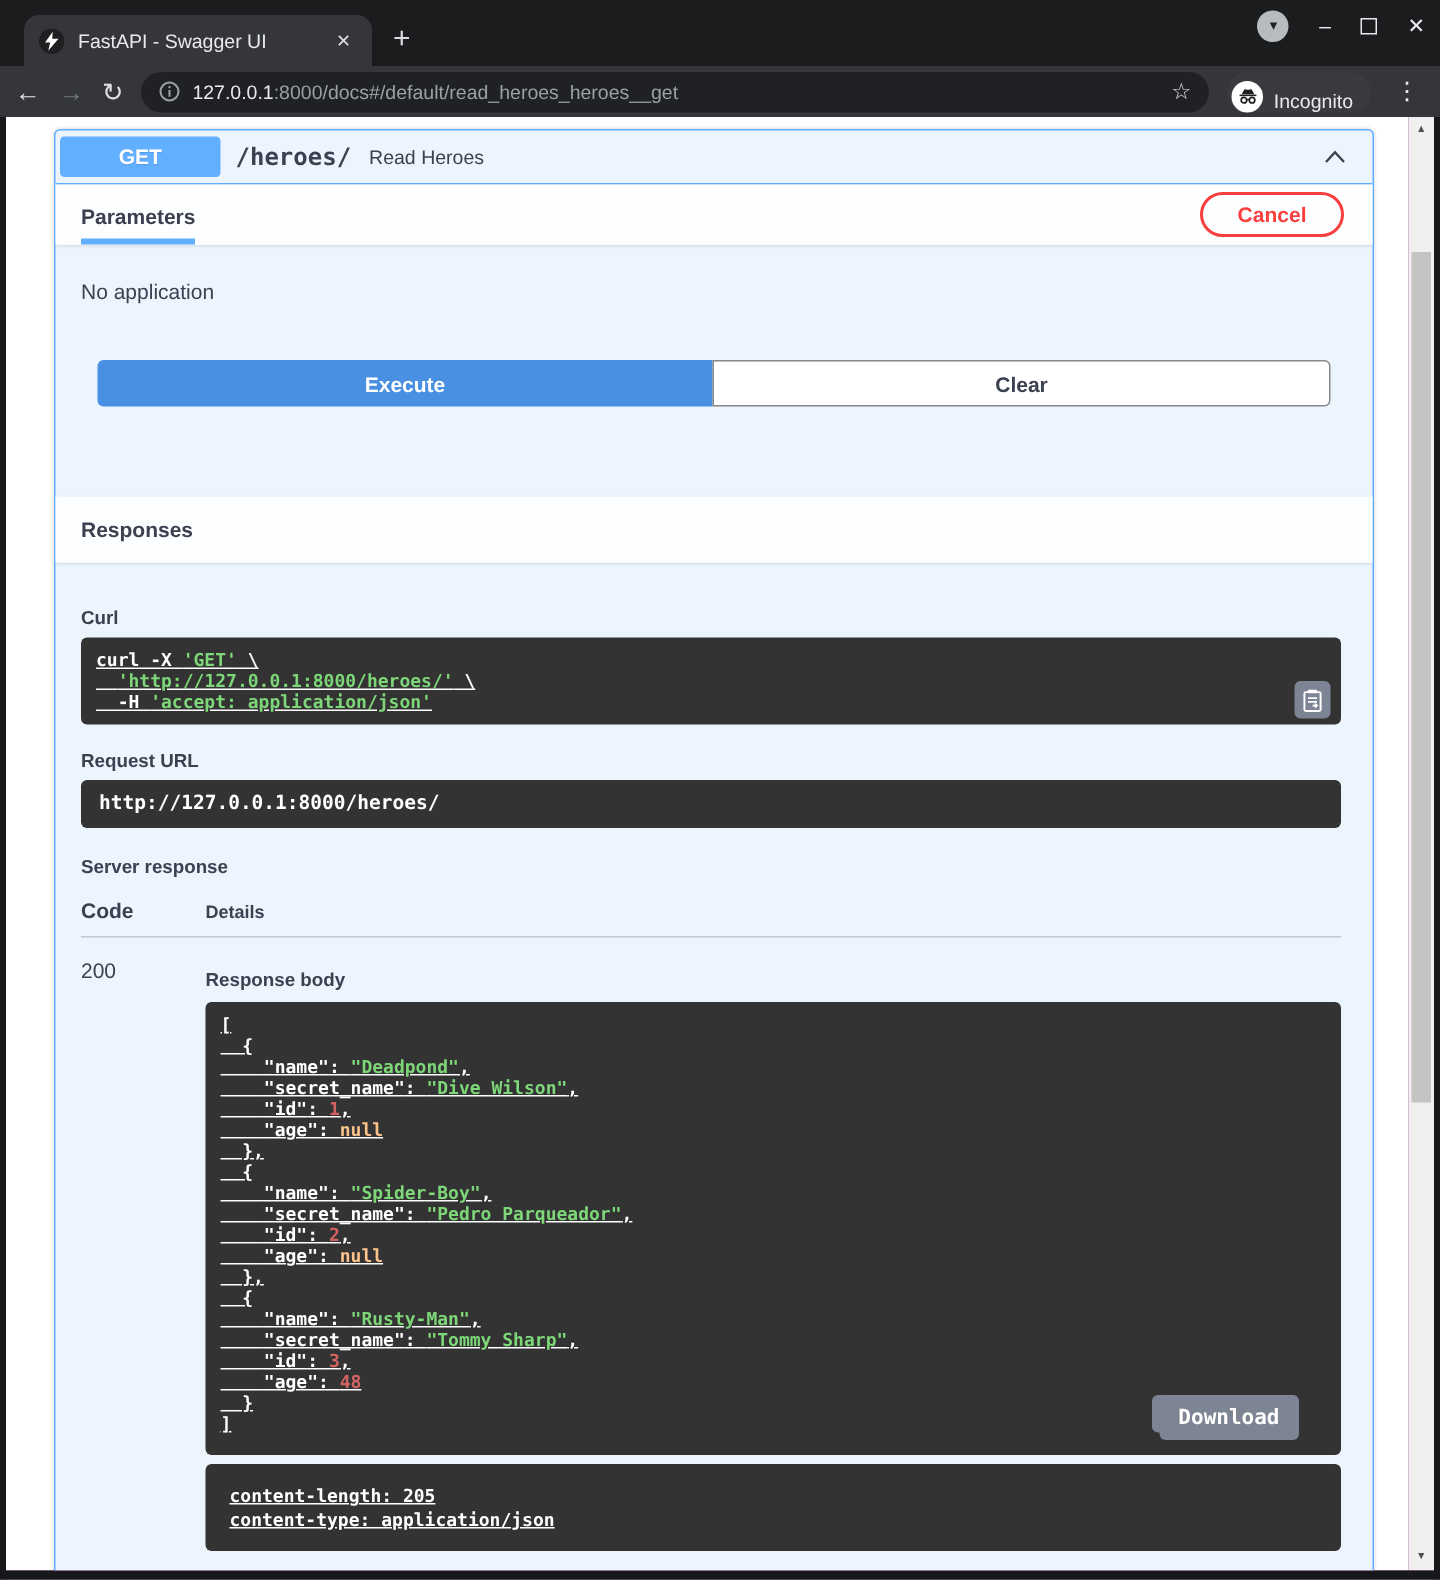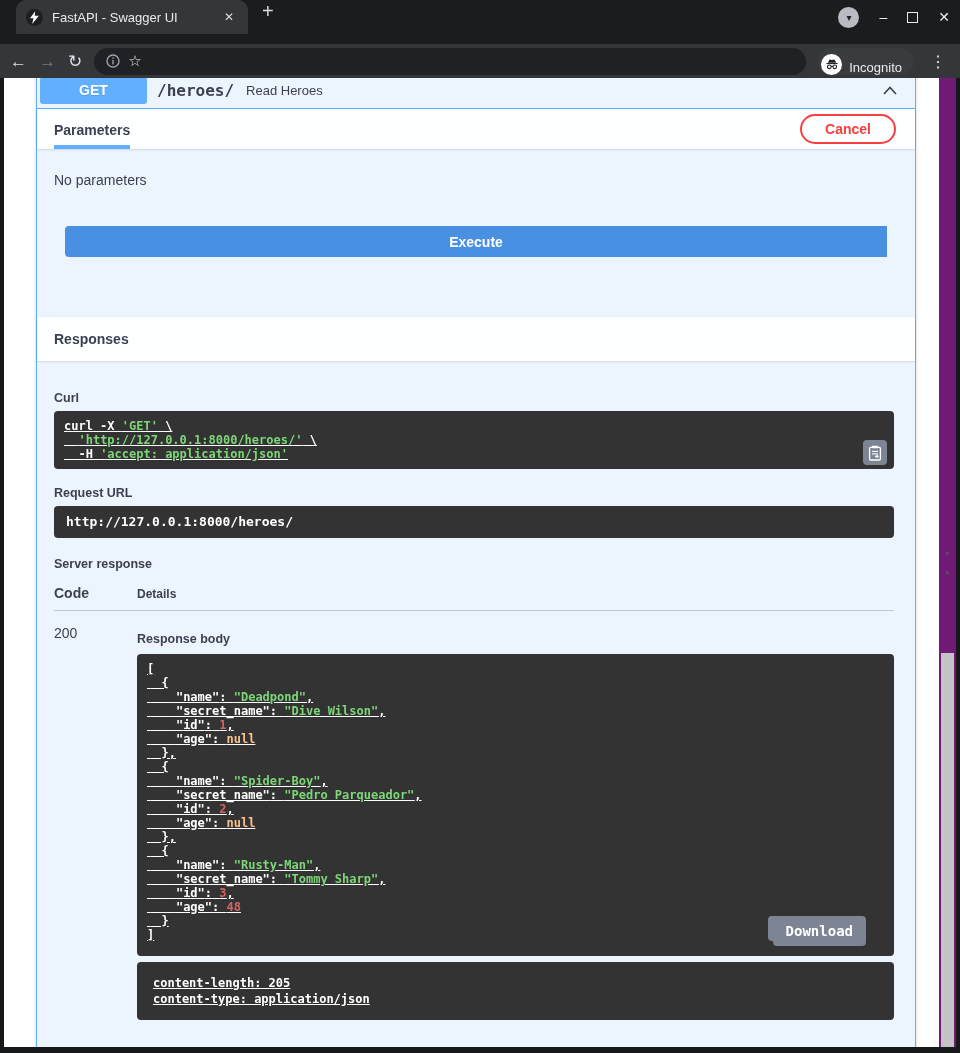--- a/index.html
+++ b/index.html
@@ -1,21 +1,21 @@
 <!DOCTYPE html>
 <html style="--method-get: #61affe; --execute-blue: #4990e2; --cancel-red: #f93e3e; --code-bg: #333333; --code-string: #7dd778; --code-number: #d36363; --code-literal: #fcc28c;"><head>
 <meta charset="utf-8">
 <style>
   * { margin:0; padding:0; box-sizing:border-box; }
   html,body { width:960px; height:1053px; background:#17181a; font-family:"Liberation Sans", sans-serif; }
 
   .window { width:960px; height:1053px; display:flex; flex-direction:column; background:#17181a; }
 
   
-  .tabstrip { height:44px; background:#1b1c1e; display:flex; padding-left:16px; position:relative; }
+  .tabstrip { height:44px; background:#1b1c1e; display:flex; align-items:flex-end; padding-left:16px; position:relative; }
   .tab { width:232px; height:34px; background:#35363a; border-radius:10px 10px 0 0; display:flex; align-items:center; padding:0 10px; gap:9px; }
   .favicon { width:17px; height:17px; flex:none; }
   .tab-title { color:#e8eaed; font-size:13px; flex:1; white-space:nowrap; overflow:hidden; }
   .tab-close { color:#dadce0; font-size:12px; cursor:pointer; padding:2px 4px; }
   .new-tab { color:#dadce0; font-size:20px; font-weight:400; margin:0 0 6px 14px; cursor:pointer; }
   .strip-right { position:absolute; right:10px; top:0; height:34px; display:flex; align-items:center; gap:20px; }
   .circle-btn { width:21px; height:21px; border-radius:50%; background:#b8bcc1; color:#202124; font-size:10px; display:flex; align-items:center; justify-content:center; cursor:pointer; }
   .win-glyph { color:#e8eaed; font-size:14px; cursor:pointer; line-height:1; }
   .win-max { width:11px; height:11px; border:1.5px solid #e8eaed; display:inline-block; cursor:pointer; }
 
@@ -26,21 +26,21 @@
   .url-text { font-size:13px; white-space:nowrap; overflow:hidden; flex:1; }
   .url-host { color:#e8eaed; }
   .url-path { color:#9aa0a6; }
   .star { font-size:15px; color:#dfe1e5; cursor:pointer; }
   .incog-pill { height:27px; background:#3a3b3f; border-radius:14px; display:flex; align-items:flex-end; gap:7px; padding:0 12px 0 3px; }
   .incog-circle { width:21px; height:21px; border-radius:50%; background:#fff; display:flex; align-items:center; justify-content:center; }
   .incog-label { color:#e8eaed; font-size:13px; }
   .menu-dots { color:#e8eaed; font-size:16px; letter-spacing:0; cursor:pointer; padding:0 4px; }
 
   
-  .content { flex:1; display:flex; border-left:4px solid #17181a; border-right:4px solid #17181a; border-bottom:6px solid #17181a; background:#701a75; overflow:hidden;align-items:center; }
+  .content { flex:1; display:flex; border-left:4px solid #17181a; border-right:4px solid #17181a; border-bottom:6px solid #17181a; background:#701a75; overflow:hidden; }
   .page { flex:1; overflow:hidden; background:#fff; color:#3b4151; }
   .vscroll { width:17px; background:#f0f0f0; position:relative; flex:none; }
   .scroll-arrow { position:absolute; left:0; width:17px; height:14px; font-size:7px; color:#505050; text-align:center; line-height:14px; cursor:pointer; }
   .scroll-arrow.up { top:2px; } .scroll-arrow.down { bottom:2px; }
   .scroll-thumb { position:absolute; left:2px; width:13px; top:90px; height:567px; background:#c4c4c4; cursor:pointer; }
 
   
   .opblock { margin:8px 23px 0 32px; border:1px solid var(--method-get,#61affe); border-radius:4px; background:#ecf4fd; box-shadow:0 0 3px rgba(0,0,0,.19); }
   .op-header { display:flex; align-items:center; padding:4px 10px 4px 3px; border-bottom:1px solid var(--method-get,#61affe); cursor:pointer; }
   .method-badge { min-width:107px; height:27px; border-radius:3px; background:var(--method-get,#61affe); color:#fff; font-weight:bold; font-size:14px; text-align:center; line-height:27px; text-shadow:0 1px 0 rgba(0,0,0,.1); }
@@ -115,20 +115,21 @@
   <div class="toolbar">
     <span class="nav-ic">←</span>
     <span class="nav-ic disabled">→</span>
     <span class="nav-ic">↻</span>
     <div class="omnibox">
       <svg width="14" height="14" viewBox="0 0 14 14">
         <circle cx="7" cy="7" r="6" fill="none" stroke="#9aa0a6" stroke-width="1.4"></circle>
         <rect x="6.3" y="3.4" width="1.4" height="1.4" fill="#9aa0a6"></rect>
         <rect x="6.3" y="6" width="1.4" height="4.5" fill="#9aa0a6"></rect>
       </svg>
+      <span class="url-text"><span class="url-host">127.0.0.1</span><span class="url-path">:8000/docs#/default/read_heroes_heroes__get</span></span>
       <span class="star">☆</span>
     </div>
     <div class="incog-pill">
       <span class="incog-circle">
         <svg width="14" height="14" viewBox="0 0 16 16">
           <path d="M3.2 6.6 h9.6 l-1.7-3.2 c-.25-.5-.85-.75-1.35-.55 l-1.2.45 c-.35.13-.75.13-1.1 0 l-1.2-.45 c-.5-.2-1.1.05-1.35.55 Z" fill="#202124"></path>
           <rect x="1.6" y="6.9" width="12.8" height="1.2" fill="#202124"></rect>
           <circle cx="4.9" cy="11.2" r="2.1" fill="none" stroke="#202124" stroke-width="1.3"></circle>
           <circle cx="11.1" cy="11.2" r="2.1" fill="none" stroke="#202124" stroke-width="1.3"></circle>
           <path d="M6.9 11 q1.1-.8 2.2 0" fill="none" stroke="#202124" stroke-width="1.1"></path>
@@ -153,24 +154,25 @@
                 <polyline points="4,13 10,6.5 16,13" fill="none" stroke="#3b4151" stroke-width="1.6"></polyline>
               </svg>
           </span>
         </div>
 
         <div class="section-header">
           <span class="tab-item">Parameters</span>
           <button class="cancel-btn">Cancel</button>
         </div>
 
-        <div class="no-params">No parameters</div>
+        <div class="no-params">No application</div>
 
         <div class="execute-wrapper">
           <button class="execute-btn">Execute</button>
+          <button class="clear-btn">Clear</button>
         </div>
         <div class="gap-strip"></div>
 
         <div class="section-header">
           <span class="sec-title">Responses</span>
         </div>
 
         <div class="responses-inner">
 
           <div class="block-label">Curl</div>

